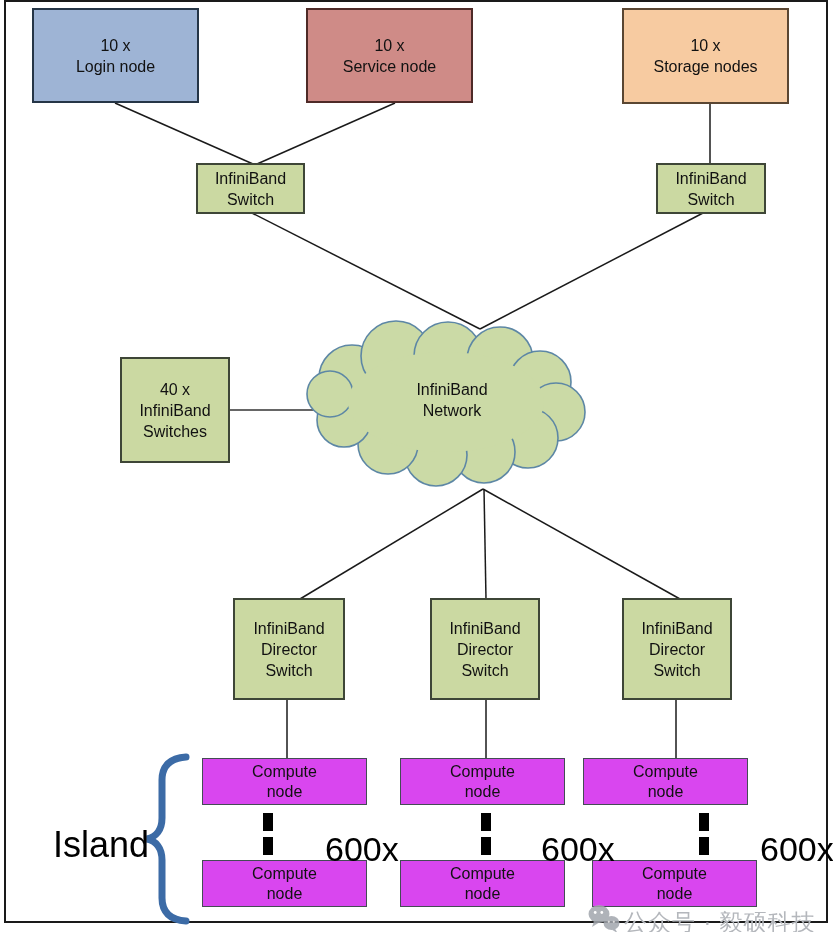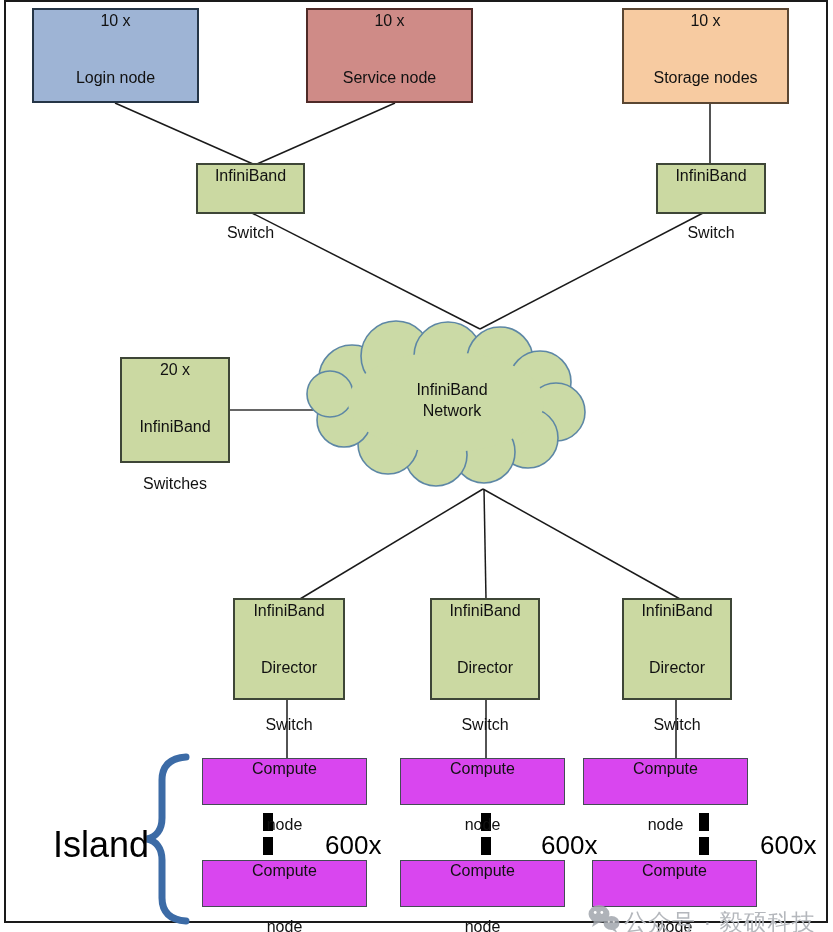--- a/index.html
+++ b/index.html
@@ -1,21 +1,21 @@
 <!DOCTYPE html>
 <html><head>
 <meta charset="utf-8">
 <style>
   html,body{margin:0;padding:0;background:#fff;}
   .page{position:relative;width:833px;height:932px;background:#fff;overflow:hidden;
         font-family:"Liberation Sans",sans-serif;color:#111;}
   .frame{position:absolute;left:4px;top:0;width:820px;height:919px;border:2px solid #1a1a1a;background:#fff;}
   svg.overlay{position:absolute;left:0;top:0;}
-  .box{position:absolute;display:flex;flex-direction:column;align-items:center;
-       text-align:center;font-size:16px;line-height:21px;box-sizing:border-box;gap:36px;}
+  .box{position:absolute;display:flex;flex-direction:column;align-items:center;justify-content:center;
+       text-align:center;font-size:16px;line-height:21px;box-sizing:border-box;}
   .top-node{border:2px solid;}
   .login{left:32px;top:8px;width:167px;height:95px;background:#9EB4D5;border-color:#253546;}
   .service{left:306px;top:8px;width:167px;height:95px;background:#CF8B87;border-color:#4e2a27;}
   .storage{left:622px;top:8px;width:167px;height:96px;background:#F7CBA1;border-color:#5a4632;}
   .green{background:#CBD9A2;border:2px solid #3e4637;}
   .sw1{left:196px;top:163px;width:109px;height:51px;}
   .sw2{left:656px;top:163px;width:110px;height:51px;}
   .box20{left:120px;top:357px;width:110px;height:106px;}
   .d1{left:233px;top:598px;width:112px;height:102px;}
   .d2{left:430px;top:598px;width:110px;height:102px;}
@@ -23,21 +23,21 @@
   .compute{background:#d946ef;border:1.5px solid #444c55;font-size:16px;line-height:20px;}
   .cn1t{left:202px;top:758px;width:165px;height:47px;}
   .cn1b{left:202px;top:860px;width:165px;height:47px;}
   .cn2t{left:400px;top:758px;width:165px;height:47px;}
   .cn2b{left:400px;top:860px;width:165px;height:47px;}
   .cn3t{left:583px;top:758px;width:165px;height:47px;}
   .cn3b{left:592px;top:860px;width:165px;height:47px;}
   .cloud-text{position:absolute;left:352px;top:378px;width:200px;height:44px;display:flex;
               flex-direction:column;align-items:center;justify-content:center;text-align:center;
               font-size:16px;line-height:21px;}
-  .mult{position:absolute;top:830px;font-size:26px;color:#000;}
+  .mult{position:absolute;top:830px;font-size:34px;color:#000;}
   .m1{left:325px;} .m2{left:541px;} .m3{left:760px;}
   .island{position:absolute;left:53px;top:824px;font-size:36px;color:#000;}
   .wm{position:absolute;left:588px;top:901px;width:240px;height:50px;pointer-events:none;}
   .wm-icon{position:absolute;left:0;top:2px;opacity:.85;}
   .wm-main{position:absolute;left:36px;top:6px;font-size:23px;letter-spacing:1px;color:#b4b7bc;white-space:nowrap;}
   .wm-sub{position:absolute;left:143px;top:31px;font-size:15px;color:#c6c9ce;white-space:nowrap;}
 </style>
 </head>
 <body>
 
@@ -103,21 +103,21 @@
   <div class="box green sw1">
     <div>InfiniBand</div>
     <div>Switch</div>
   </div>
   <div class="box green sw2">
     <div>InfiniBand</div>
     <div>Switch</div>
   </div>
 
   <div class="box green box20">
-    <div>20 x</div>
+    <div>40 x</div>
     <div>InfiniBand</div>
     <div>Switches</div>
   </div>
 
   <div class="cloud-text">
     <div>InfiniBand</div>
     <div>Network</div>
   </div>
 
   <div class="box green d1">

